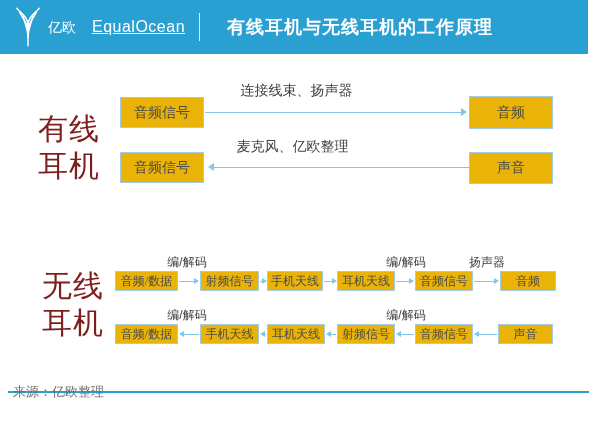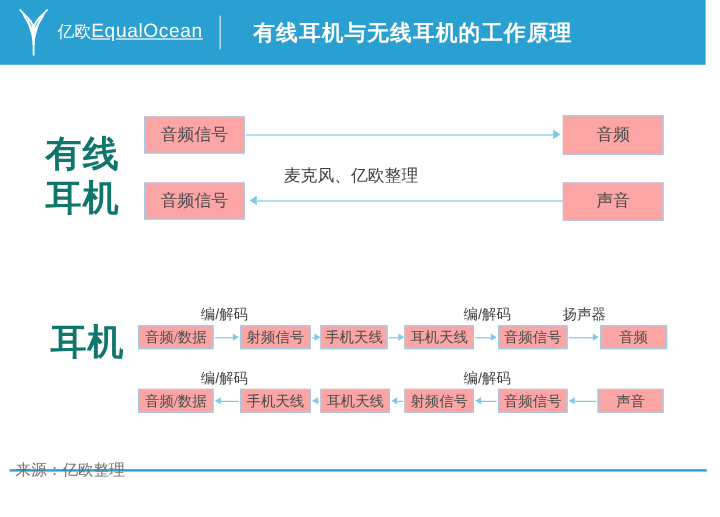--- a/index.html
+++ b/index.html
@@ -3,32 +3,32 @@
 <meta charset="utf-8">
 <title>有线耳机与无线耳机的工作原理</title>
 <style>
   html,body{margin:0;padding:0;background:#ffffff;font-family:"Liberation Sans","DejaVu Sans",sans-serif;}
   .stage{position:relative;width:600px;height:431px;background:#ffffff;overflow:hidden;}
 
   
   .topbar{position:absolute;left:0;top:0;width:588px;height:54px;background:var(--header-bg,#2A9FD2);
           display:flex;align-items:center;}
   .logo-svg{margin-left:14px;flex:0 0 auto;}
-  .brand{color:#fff;margin-left:6px;font-size:15px;display:flex;align-items:baseline;gap:0;white-space:nowrap;}
+  .brand{color:#fff;margin-left:6px;font-size:15px;display:flex;align-items:baseline;gap:16px;white-space:nowrap;}
   .brand .cn{font-size:14px;}
   .brand .en{font-size:16px;font-weight:400;letter-spacing:0.5px;text-decoration:underline;}
   .vsep{width:1px;height:28px;background:rgba(255,255,255,.85);margin:0 15px 0 14px;}
   .ttl{color:#fff;font-size:18px;font-weight:bold;letter-spacing:1px;margin:12px;white-space:nowrap;}
 
   
-  .sec-label{position:absolute;color:#0f766e;font-size:30px;line-height:37px;font-weight:700;letter-spacing:1px;}
+  .sec-label{position:absolute;color:#7f1d1d;font-size:30px;line-height:37px;font-weight:400;letter-spacing:1px;}
   .sec-label span{display:block;}
 
   
-  .wbox,.sbox{position:absolute;border:1px solid var(--box-border,#A3CBE5);background:#fca5a5;
+  .wbox,.sbox{position:absolute;border:1px solid var(--box-border,#A3CBE5);background:#eab308;
               display:flex;align-items:center;justify-content:center;color:var(--box-text,#4A4A4A);
               box-sizing:border-box;white-space:nowrap;font-family:Liberation Serif, serif;}
   .wbox{font-size:14px;}
   .sbox{font-size:12px;}
 
   
   .arr{position:absolute;height:1px;background:var(--arrow,#7FC8E8);}
   .arr.r::after{content:"";position:absolute;right:-6px;top:-4px;width:0;height:0;
                 border:4px solid transparent;border-left:6px solid var(--arrow,#7FC8E8);border-right:0;}
   .arr.l::after{content:"";position:absolute;left:-6px;top:-4px;width:0;height:0;
@@ -70,29 +70,31 @@
     <div class="vsep"></div>
     <h1 class="ttl">有线耳机与无线耳机的工作原理</h1>
   </div>
 
   <div class="sec-label" style="left:38px;top:110px">
     <span>有线</span>
     <span>耳机</span>
   </div>
 
   <div class="wbox" style="left:120px;top:97px;width:84px;height:31px">音频信号</div>
+  <div class="alabel big" style="left:204px;top:82px">连接线束、扬声器</div>
   <div class="arr r" style="left:205px;top:112px;width:256px"></div>
   <div class="wbox" style="left:469px;top:96px;width:84px;height:33px">音频</div>
 
   <div class="wbox" style="left:120px;top:152px;width:84px;height:31px">音频信号</div>
   <div class="alabel big" style="left:200px;top:138px">麦克风、亿欧整理</div>
   <div class="arr l" style="left:214px;top:167px;width:255px"></div>
   <div class="wbox" style="left:469px;top:152px;width:84px;height:32px">声音</div>
 
   <div class="sec-label" style="left:42px;top:267px">
+    <span>无线</span>
     <span>耳机</span>
   </div>
 
   <div class="alabel small" style="left:152px;top:254px">编/解码</div>
   <div class="alabel small" style="left:371px;top:254px">编/解码</div>
   <div class="alabel small" style="left:452px;top:254px">扬声器</div>
 
   <div class="sbox" style="left:115px;top:271px;width:63px;height:20px">音频/数据</div>
   <div class="sbox" style="left:200px;top:271px;width:59px;height:20px">射频信号</div>
   <div class="sbox" style="left:267px;top:271px;width:56px;height:20px">手机天线</div>

